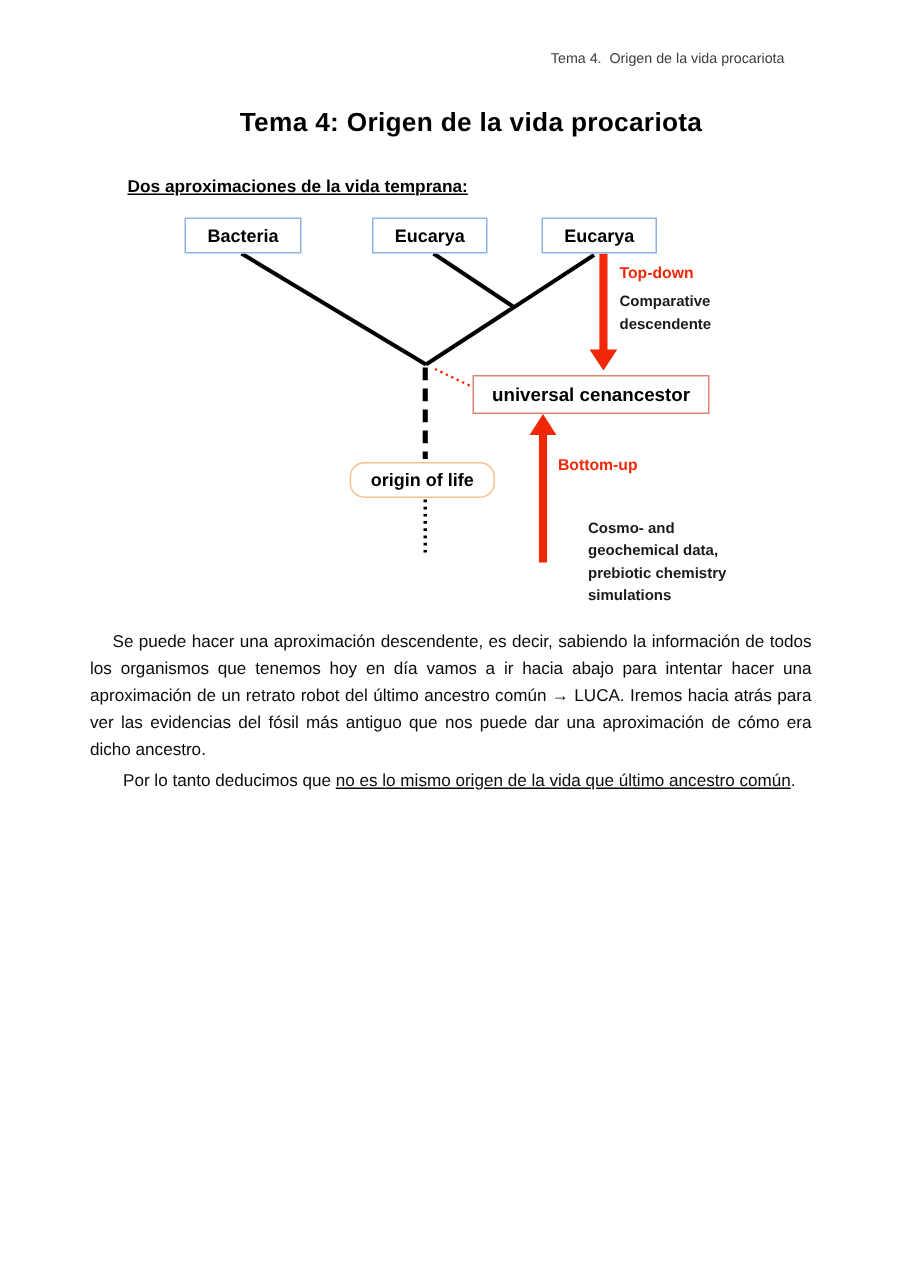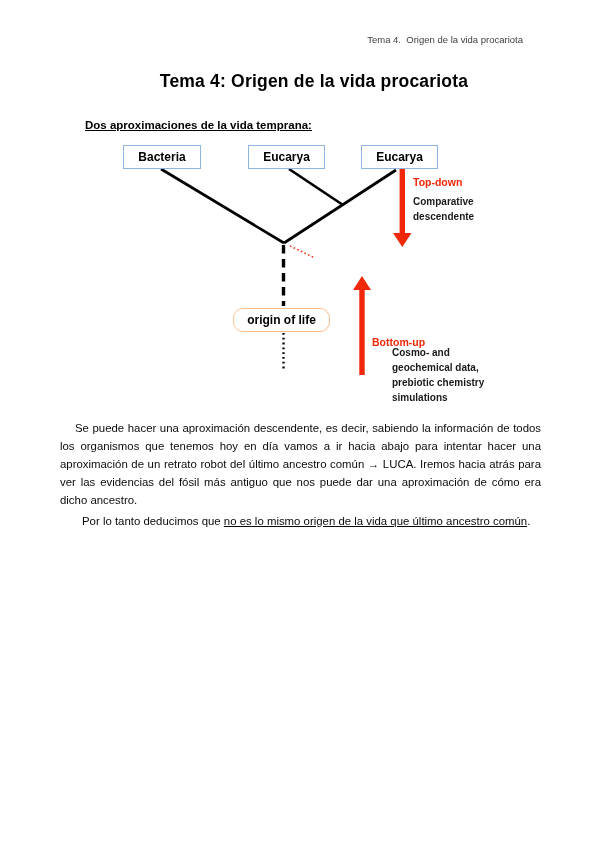--- a/index.html
+++ b/index.html
@@ -34,21 +34,21 @@
   }
   #node-bacteria     { left:123px; top:145px; width:78px;  height:24px; }
   #node-archaea      { left:248px; top:145px; width:77px;  height:24px; }
   #node-eucarya      { left:361px; top:145px; width:77px;  height:24px; }
   #node-cenancestor  { left:315px; top:250px; width:158px; height:26px; font-size:12.5px; border-color:#de8376; }
   #node-origin-life  { left:233px; top:308px; width:97px;  height:24px; border-color:#fbbf8b; }
   #node-origin-earth { left:222px; top:373px; width:123px; height:24px; border-color:#fbbf8b; }
 
   .annot-label { position:absolute; font-weight:bold; font-size:10.5px; color:#f02708; white-space:nowrap; }
   #top-down-label  { left:413px; top:176px; }
-  #bottom-up-label { left:372px; top:304px;margin-top:32px; }
+  #bottom-up-label { left:372px; top:304px; }
 
   .annot-desc {
     position:absolute; font-weight:bold; font-size:10px; line-height:15px;
     color:#1a1a1a; white-space:pre-line;
   }
   #top-down-desc  { left:413px; top:194px; width:95px; }
   #bottom-up-desc { left:392px; top:325px; width:110px;margin-top:20px; }
 
   .body-par {
     position:absolute; left:60px; width:481px;
@@ -79,20 +79,21 @@
       <line x1="283.5" y1="333" x2="283.5" y2="371" stroke="#000" stroke-width="2.3" stroke-dasharray="1.8 3"></line>
       <line x1="290" y1="246" x2="315" y2="258" stroke="#f02708" stroke-width="1.5" stroke-dasharray="1.6 2.4" style="stroke: rgb(240, 39, 8);"></line>
       <polygon points="399.6,169 405,169 405,233 411.5,233 402.3,247 393,233 399.6,233" fill="#f02708" style="fill: rgb(240, 39, 8);"></polygon>
       <polygon points="362,276 371,290 364.7,290 364.7,375 359.3,375 359.3,290 353,290" fill="#f02708" style="fill: rgb(240, 39, 8);"></polygon>
     </svg>
 
     <div class="node" id="node-bacteria" style="border-color: rgb(141, 180, 226);">Bacteria</div>
     <div class="node" id="node-archaea" style="border-color: rgb(141, 180, 226);">Eucarya</div>
     <div class="node" id="node-eucarya" style="border-color: rgb(141, 180, 226);">Eucarya</div>
 
+    <div class="node" id="node-cenancestor" style="border-color: rgb(222, 131, 118);">universal cenancestor</div>
 
     <div class="node" id="node-origin-life" style="border-color: rgb(251, 191, 139); border-radius: 10px;">origin of life</div>
 
     <div class="annot-label" id="top-down-label" style="color: rgb(240, 39, 8);">Top-down</div>
     <div class="annot-desc" id="top-down-desc">Comparative
 descendente</div>
 
     <div class="annot-label" id="bottom-up-label" style="color: rgb(240, 39, 8);">Bottom-up</div>
     <div class="annot-desc" id="bottom-up-desc">Cosmo- and
 geochemical data,

